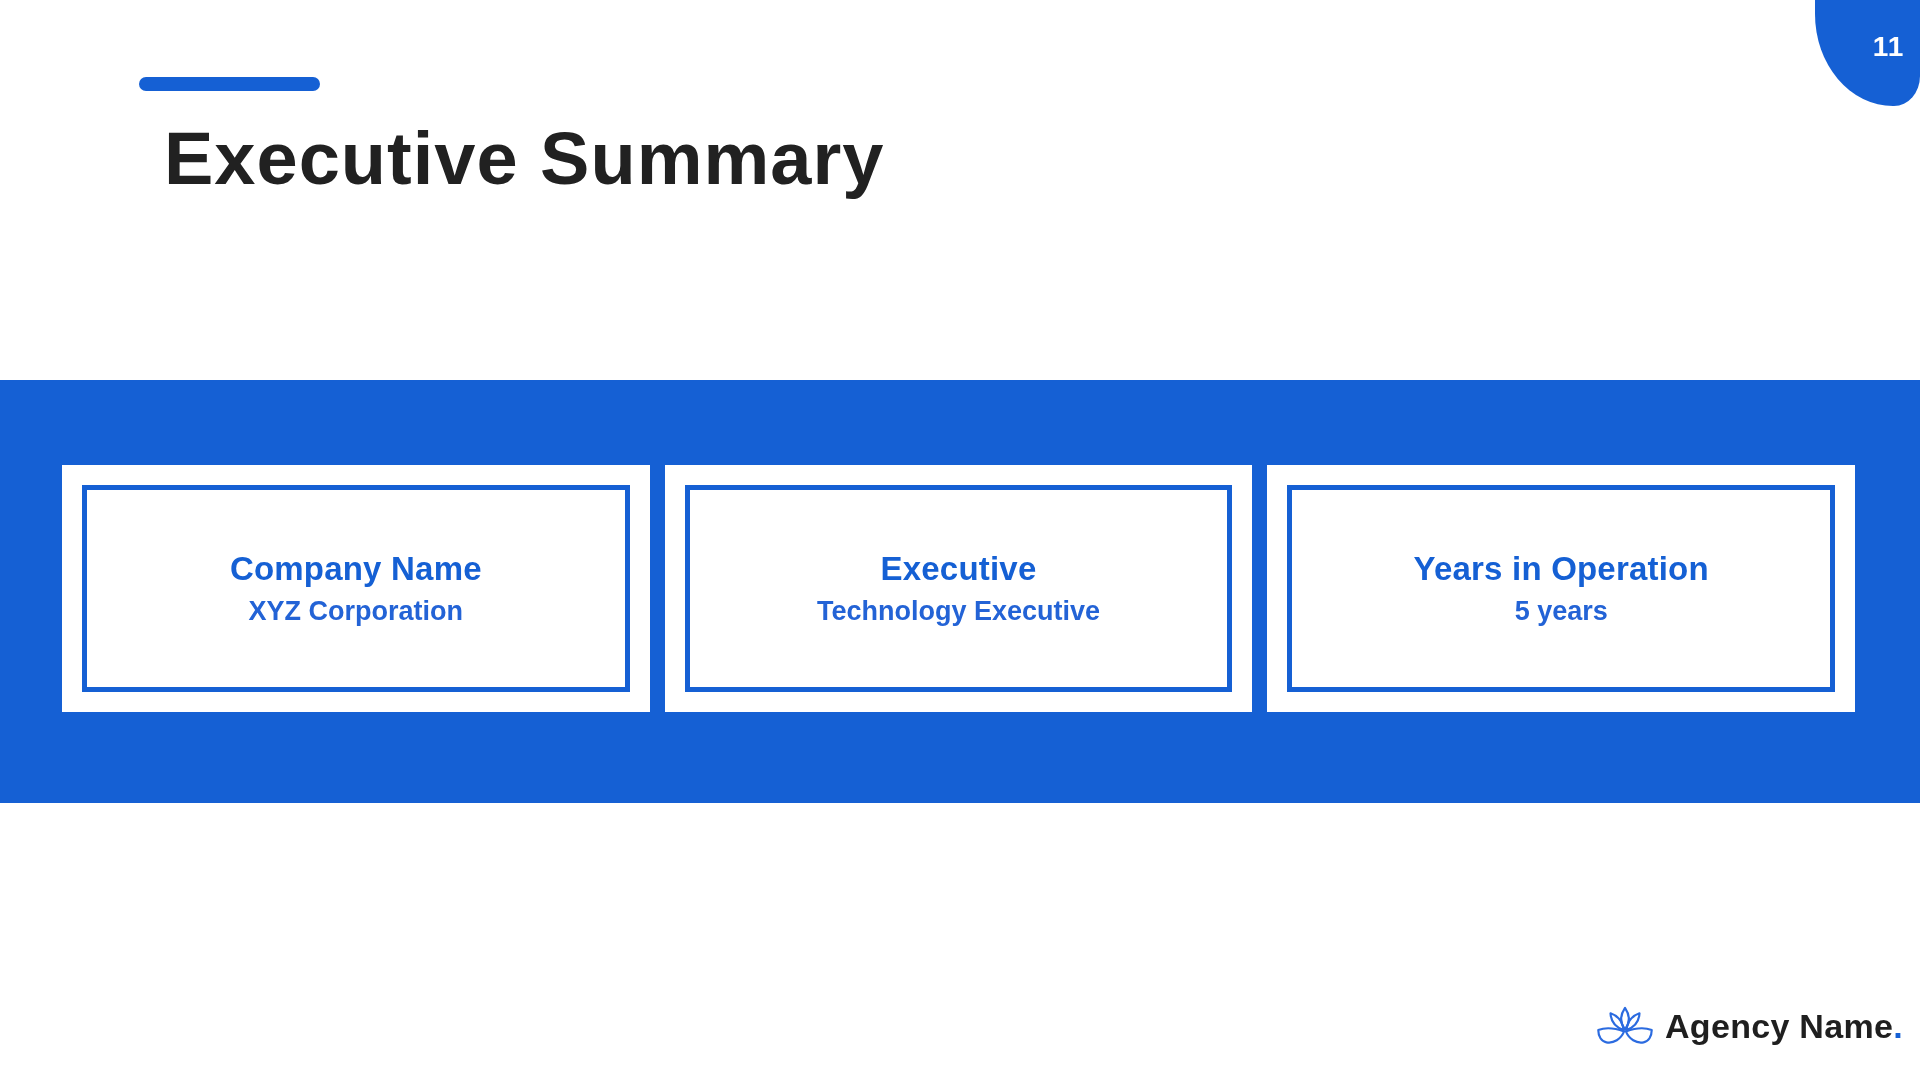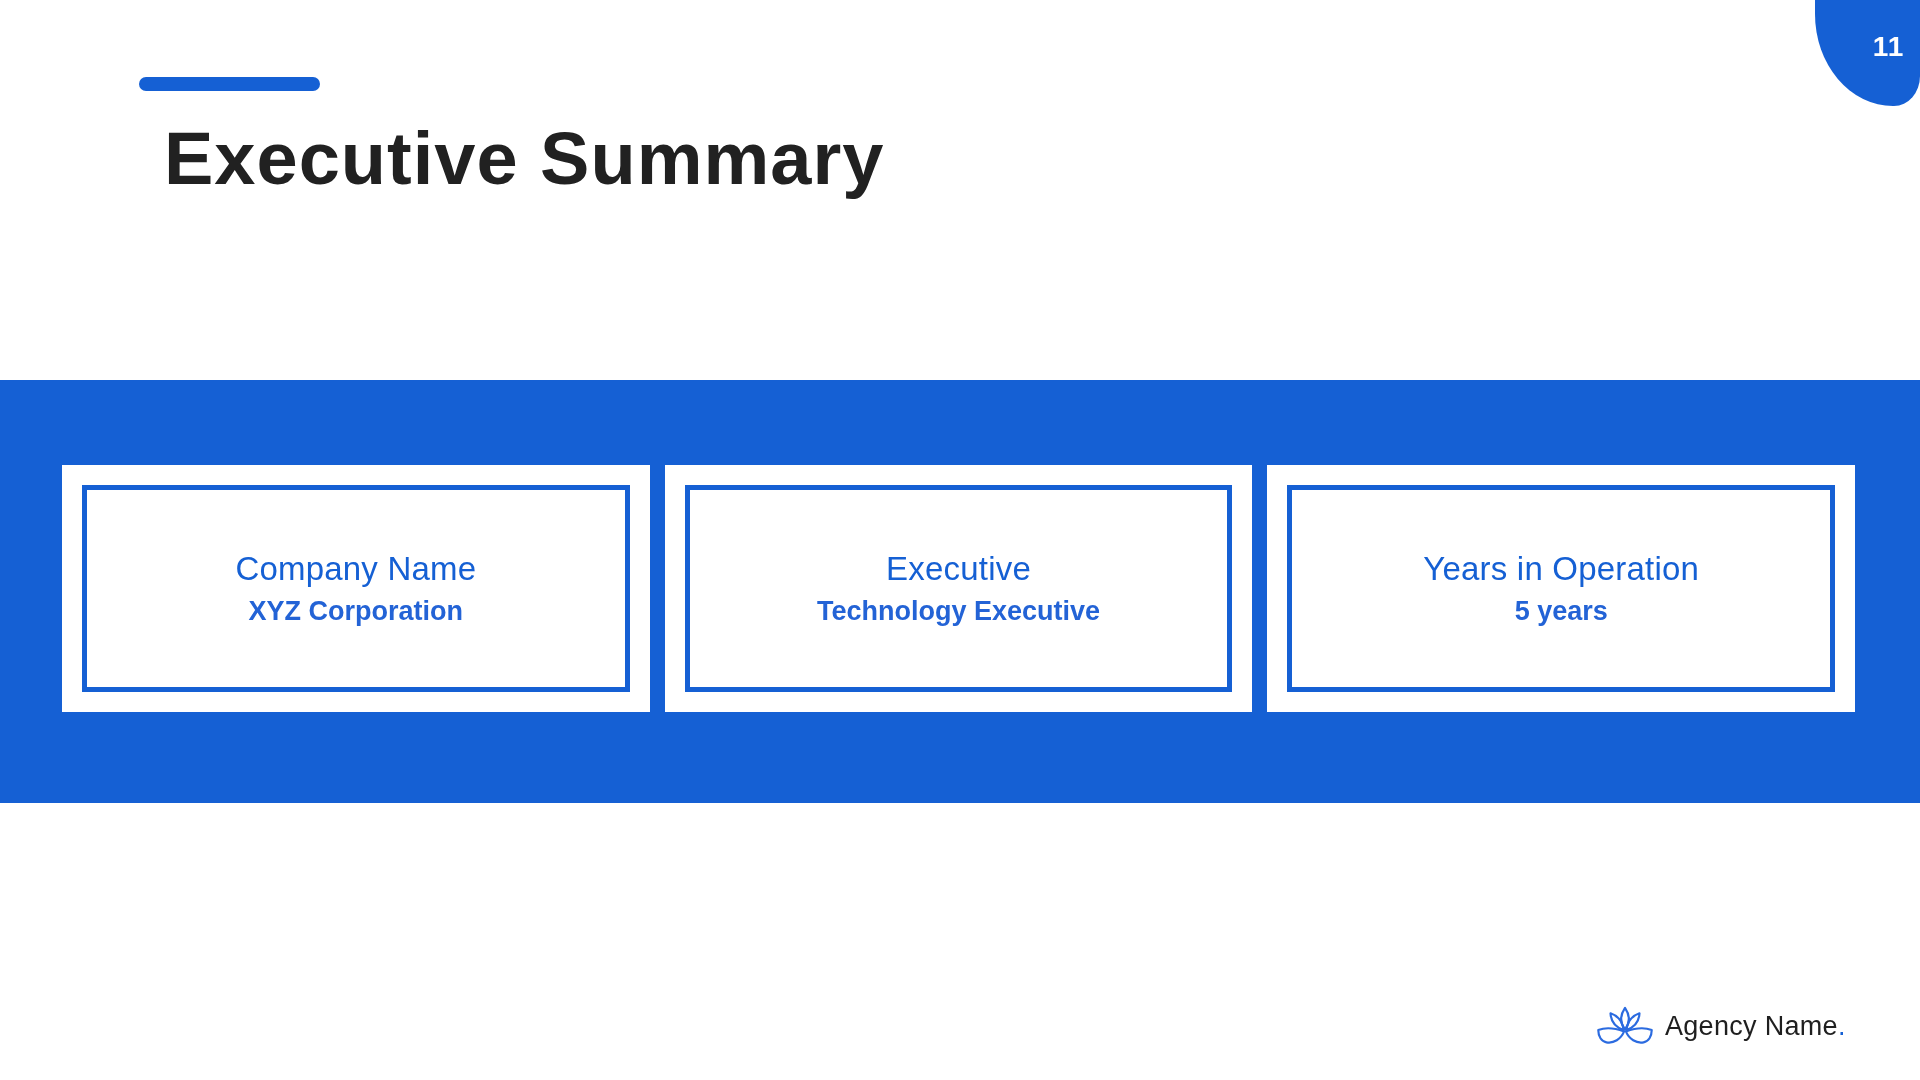--- a/index.html
+++ b/index.html
@@ -66,37 +66,37 @@
   }
   .card-frame{
     position:absolute;inset:20px;
     border:5px solid var(--accent-blue);
     display:flex;flex-direction:column;
     align-items:center;justify-content:center;
     gap:9px;text-align:center;padding:0 10px;
   }
   .card-label{
     color:var(--accent-blue);
-    font-size:33px;font-weight:normal;line-height:1.15;
+    font-size:33px;font-weight:bold;line-height:1.15;
     letter-spacing:0.2px;white-space:nowrap;
   }
   .card-value{
     color:#2363D6;
     font-size:27px;font-weight:bold;line-height:1.15;
     white-space:nowrap;
   }
 
   
   .brand{
     position:absolute;left:1596px;top:1002px;
     display:flex;align-items:center;gap:11px;height:48px;
   }
   .brand svg{display:block;}
   .brand-text{
-    font-size:27px;font-weight:normal;color:#1f1f1f;
+    font-size:34px;font-weight:bold;color:#1f1f1f;
     letter-spacing:0.3px;white-space:nowrap;
   }
   .brand-dot{color:var(--accent-blue);}
 </style>
 </head>
 <body>
 
 <div class="slide">
 
   <div class="accent-dash"></div>

